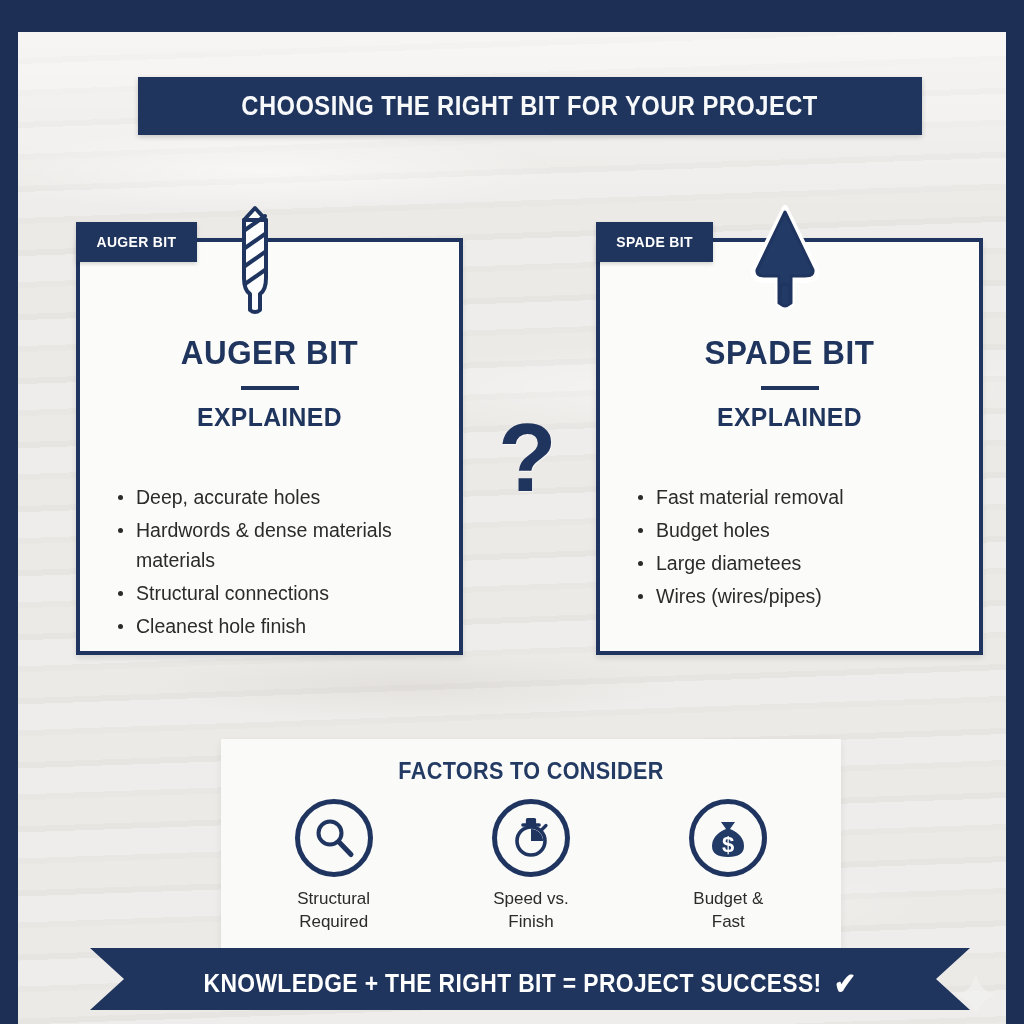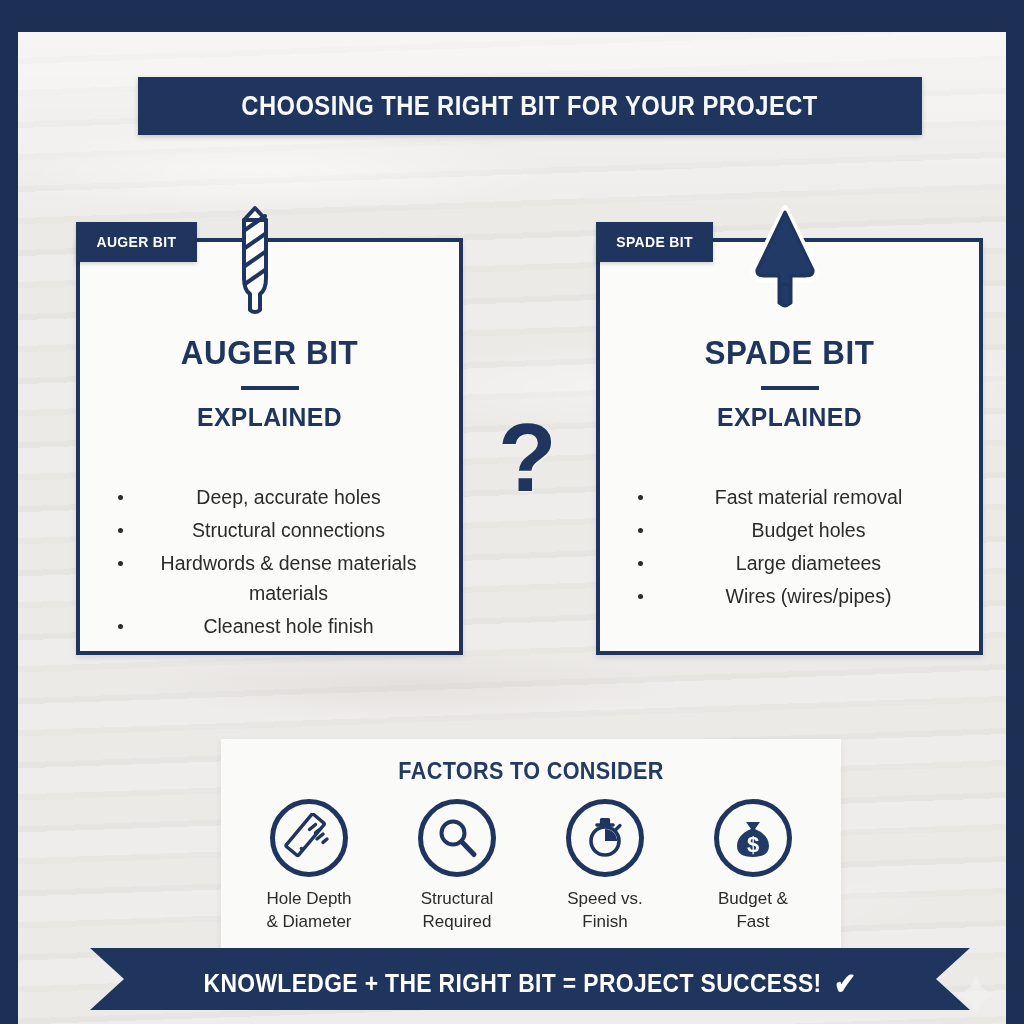--- a/index.html
+++ b/index.html
@@ -84,21 +84,21 @@
   .rule{
     width:58px;height:4px;background:#20355e;margin:14px auto 12px auto;
   }
   .card-sub{
     color:#20355e;font-weight:bold;font-size:26px;letter-spacing:.4px;
     transform:scaleX(.95);
   }
 
   .bullets{
     position:absolute;left:34px;right:18px;top:240px;
-    margin:0;padding:0;list-style:none;text-align:center;
+    margin:0;padding:0;list-style:none;
   }
   .bullets li{
     position:relative;padding-left:22px;
     color:#2b2b2b;font-size:19.5px;line-height:30px;margin-bottom:3px;
   }
   .bullets li:before{
     content:"";position:absolute;left:4px;top:13px;
     width:5px;height:5px;border-radius:50%;background:#2b2b2b;
   }
 
@@ -164,22 +164,22 @@
     </div>
 
     <div class="card left">
       <div class="card-head">
         <div class="card-title">AUGER BIT</div>
         <div class="rule"></div>
         <div class="card-sub">EXPLAINED</div>
       </div>
       <ul class="bullets">
         <li>Deep, accurate holes</li>
+        <li>Hardwords &amp; dense materials materials</li>
         <li>Structural connections</li>
-        <li>Hardwords &amp; dense materials materials</li>
         <li>Cleanest hole finish</li>
       </ul>
     </div>
     <div class="tab left">
       <span class="lbl">AUGER BIT</span>
     </div>
     <div class="card-icon left">
       <svg width="62" height="112" viewBox="0 0 62 112">
         <g fill="none" stroke="#1f3560" stroke-width="4" stroke-linejoin="round" stroke-linecap="round">
           <path d="M31 4 L20 16 L20 74 Q20 86 26 90 L26 106 Q31 110 36 106 L36 90 Q42 86 42 74 L42 16 Z" fill="#fdfdfd"></path>
@@ -215,38 +215,20 @@
         <rect x="32" y="80" width="10" height="22" rx="5" fill="#223a66" stroke="#1f3560" stroke-width="3"></rect>
       </svg>
     </div>
 
     <div class="qmark">?</div>
 
     <div class="factors">
       <div class="factors-title">FACTORS TO CONSIDER</div>
       <div class="factor-row">
 
-        <div class="factor">
-          <div class="circ">
-            <svg width="50" height="50" viewBox="0 0 50 50">
-              <g stroke="#1f3560" stroke-width="3.4" fill="none" stroke-linejoin="round" stroke-linecap="round">
-                <rect x="12" y="4" width="16" height="42" rx="1.5" transform="rotate(40 25 25)"></rect>
-                <path d="M31.5 11.5 l-6 5"></path>
-                <path d="M35.5 16.5 l-4 3.4"></path>
-                <path d="M39 21 l-6 5"></path>
-                <path d="M43 26 l-4 3.4"></path>
-              </g>
-              <circle cx="17.5" cy="35.5" r="1.8" fill="#1f3560"></circle>
-            </svg>
-          </div>
-          <div class="factor-label">
-            <span>Hole Depth</span><br>
-            <span>&amp; Diameter</span>
-          </div>
-        </div>
 
         <div class="factor">
           <div class="circ">
             <svg width="50" height="50" viewBox="0 0 50 50">
               <g stroke="#1f3560" fill="none" stroke-linecap="round">
                 <circle cx="21" cy="20" r="11.5" stroke-width="4"></circle>
                 <path d="M29.5 28.5 L42 41.5" stroke-width="5"></path>
               </g>
             </svg>
           </div>

